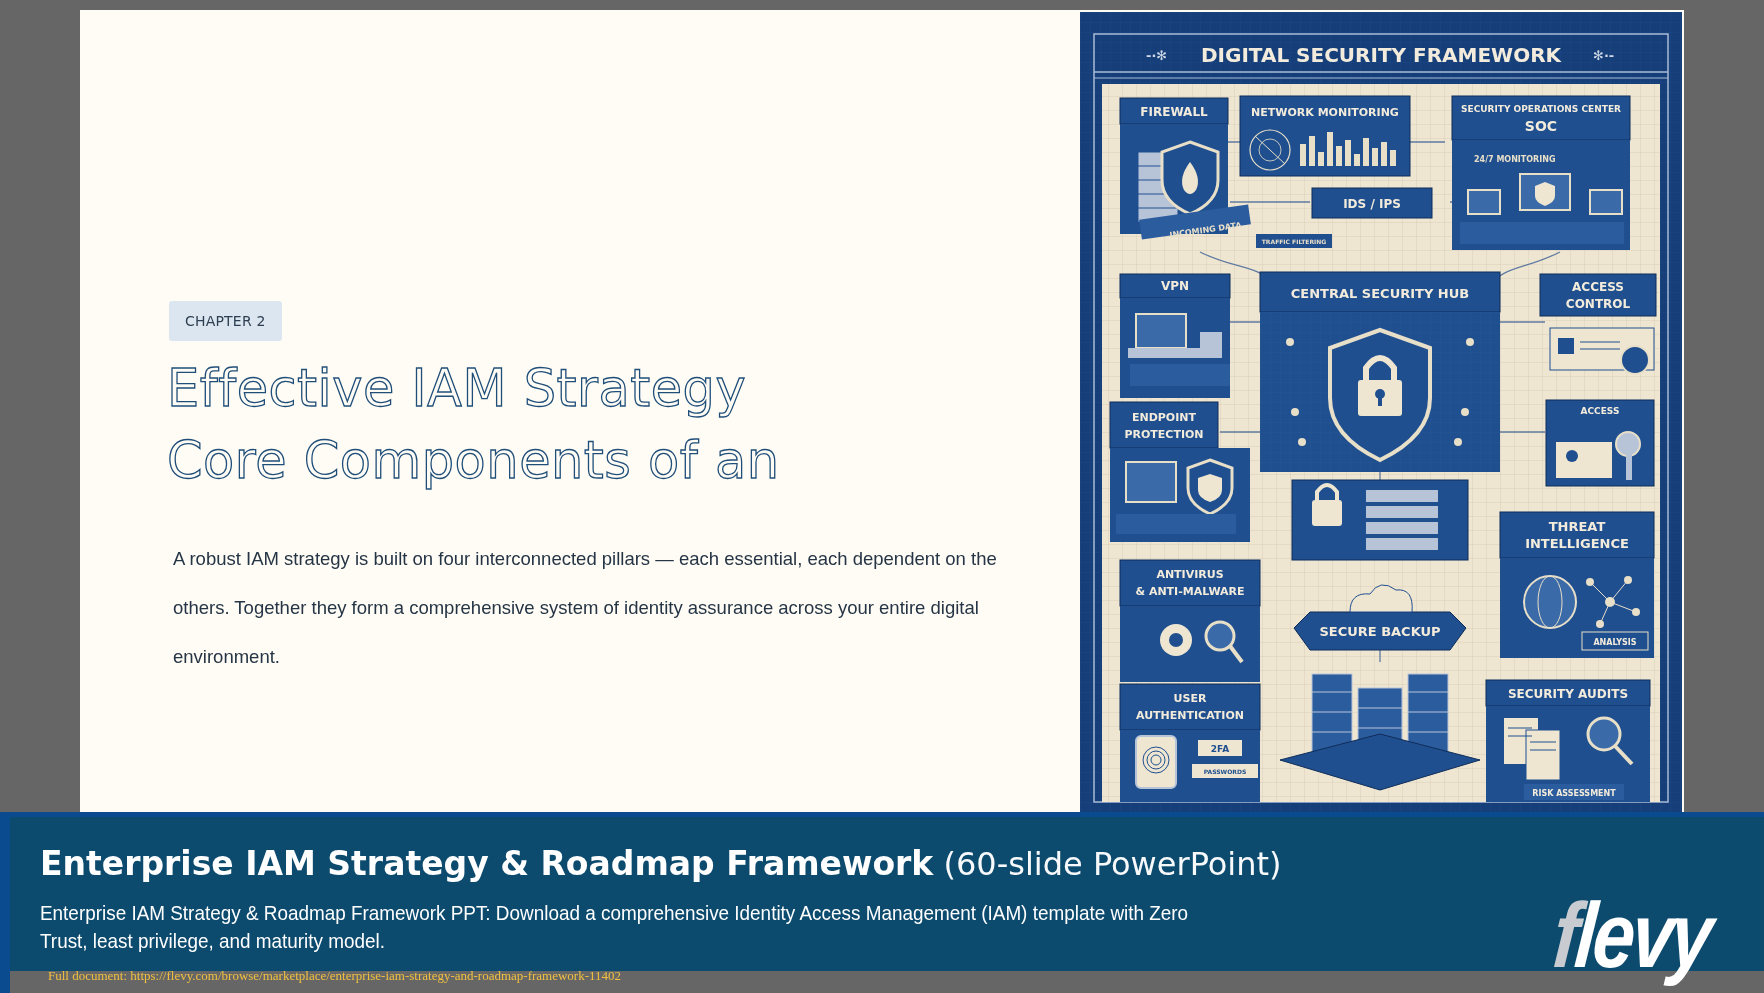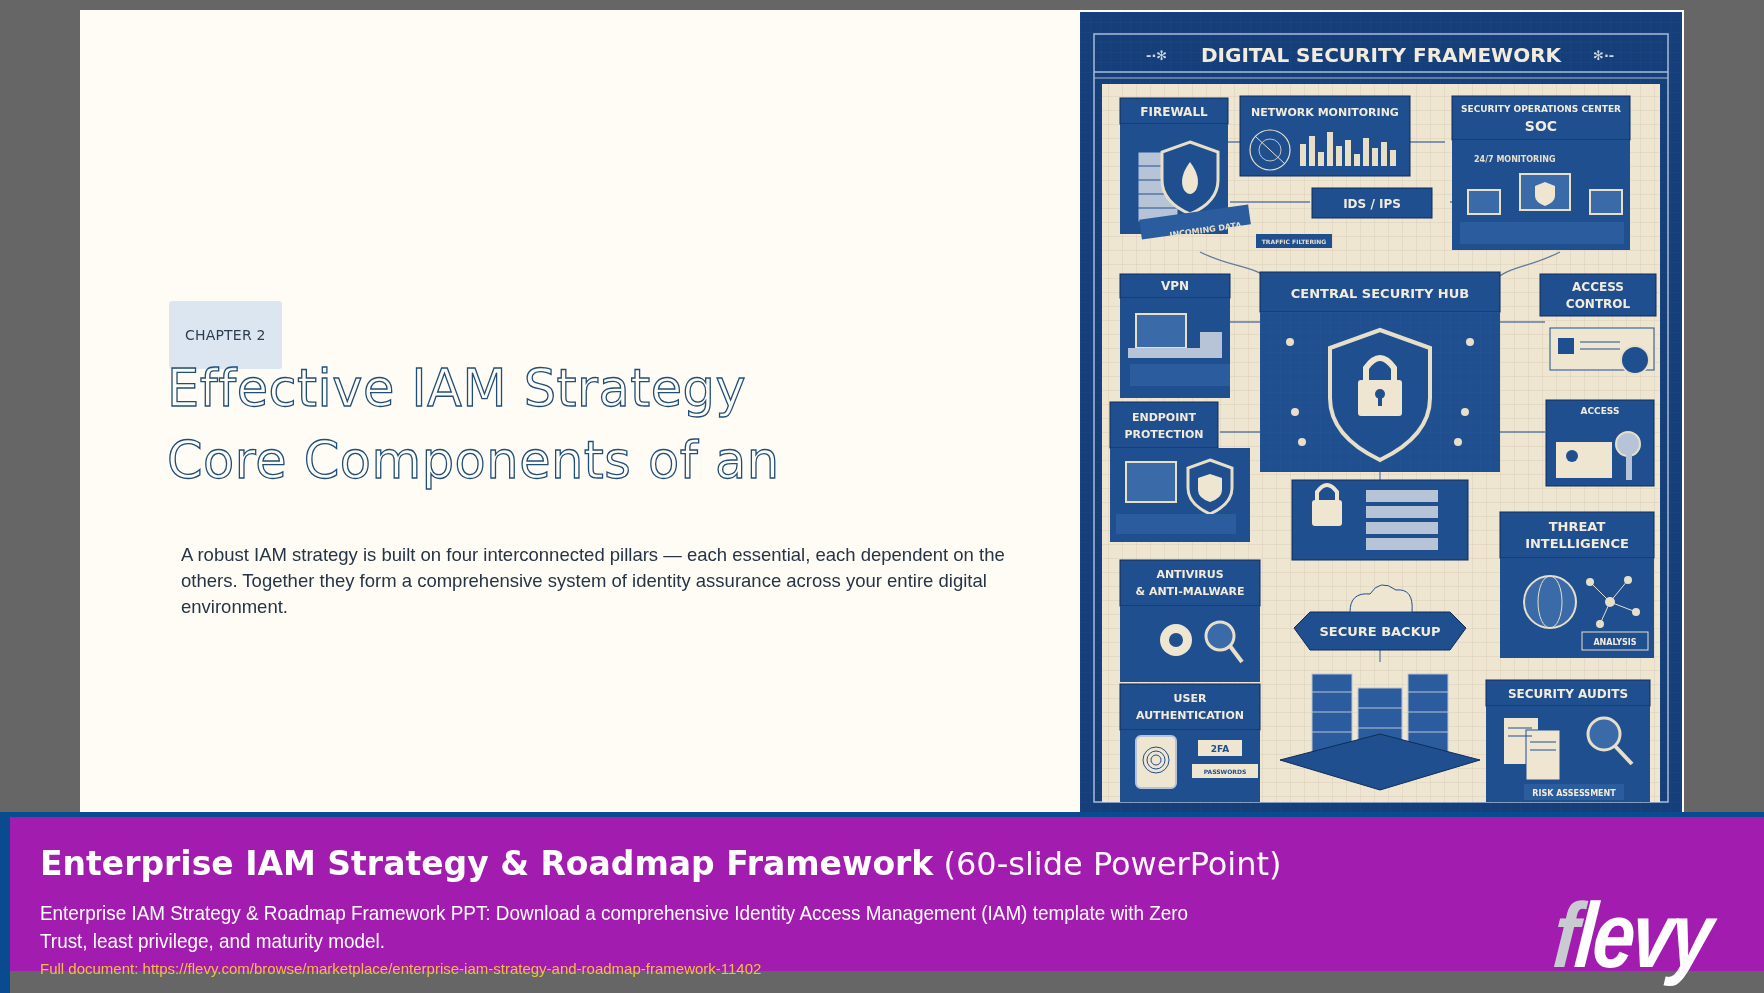--- a/index.html
+++ b/index.html
@@ -6,67 +6,67 @@
   body {
     width:1764px; height:993px; position:relative; overflow:hidden;
     background:#666666;
     font-family:"Liberation Sans", sans-serif;
   }
   .slide {
     position:absolute; left:80px; top:10px; width:1604px; height:802px;
     background:#fffcf5;
   }
   .chapter-badge {
-    position:absolute; left:89px; top:291px; height:40px; padding:14px 16px;
+    position:absolute; left:89px; top:291px; height:40px; padding:0 16px;
     background:#dbe6f0; border-radius:3px;
     display:flex; align-items:center;
     font-family:"DejaVu Sans", sans-serif; font-size:14px; color:#2d3e50;
     letter-spacing:0.2px;
   }
   .slide-title {
     position:absolute; left:87px; top:343px; width:800px; margin:0;
     font-family:"DejaVu Sans", sans-serif; font-weight:200;
     font-size:51px; line-height:72px; color:#1f4e79;
     letter-spacing:0.5px;
     -webkit-text-stroke:0;
   }
   .slide-title span { display:block; font-weight:normal; color:transparent;
     -webkit-text-stroke:1.3px #1f4e79; }
   .slide-body {
-    position:absolute; left:89px; top:520px; width:830px; margin:12px;
+    position:absolute; left:89px; top:520px; width:830px; margin:4px;
     font-family:"Liberation Sans", sans-serif; font-size:18.5px;
-    line-height:26px; color:#253545;
+    line-height:49px; color:#253545;
   }
   .infographic {
     position:absolute; left:1000px; top:2px; width:602px; height:800px;
     background:#163f7a; overflow:hidden;
   }
   .infographic svg { display:block; }
 
   .footer {
     position:absolute; left:0; top:812px; width:1764px; height:159px;
-    background:#a21caf;
+    background:#0c4a6e;
     border-top:5px solid #0a4a8f; box-sizing:border-box;
   }
   .footer-left-strip { position:absolute; left:0; top:0; width:10px; height:176px; background:#0a4a8f; }
   .footer-title {
     position:absolute; left:40px; top:25px; margin:0; white-space:nowrap;
     font-family:"DejaVu Sans", sans-serif; font-size:33px; color:#ffffff;
     line-height:44px;
   }
   .footer-title b { font-weight:bold; }
   .footer-title .light { font-weight:normal; font-family:"DejaVu Sans", sans-serif; opacity:0.97; font-size:32px; }
   .footer-desc {
     position:absolute; left:40px; top:82px; width:1300px; margin:0;
     font-family:"Liberation Sans", sans-serif; font-size:21px; line-height:28px;
     color:#ffffff; transform:scaleX(0.9); transform-origin:left top;
   }
   .footer-link {
-    position:absolute; left:40px; top:143px; margin:0;
-    font-family:Liberation Sans, sans-serif; font-size:15px; color:#f0c040;
+    position:absolute; left:40px; top:143px; margin:8px;
+    font-family:Liberation Serif, serif; font-size:13px; color:#f0c040;
     text-decoration:none; white-space:nowrap;
   }
   .flevy-logo {
     position:absolute; left:1558px; top:72px; margin:0;
     font-family:"Liberation Sans", sans-serif; font-weight:bold; font-style:italic;
     font-size:92px; line-height:92px; letter-spacing:-4px;
     transform:scaleX(0.82) skewX(-6deg); transform-origin:left top;
     color:#ffffff;
   }
   .flevy-logo .f { color:#c8cbd0; }

